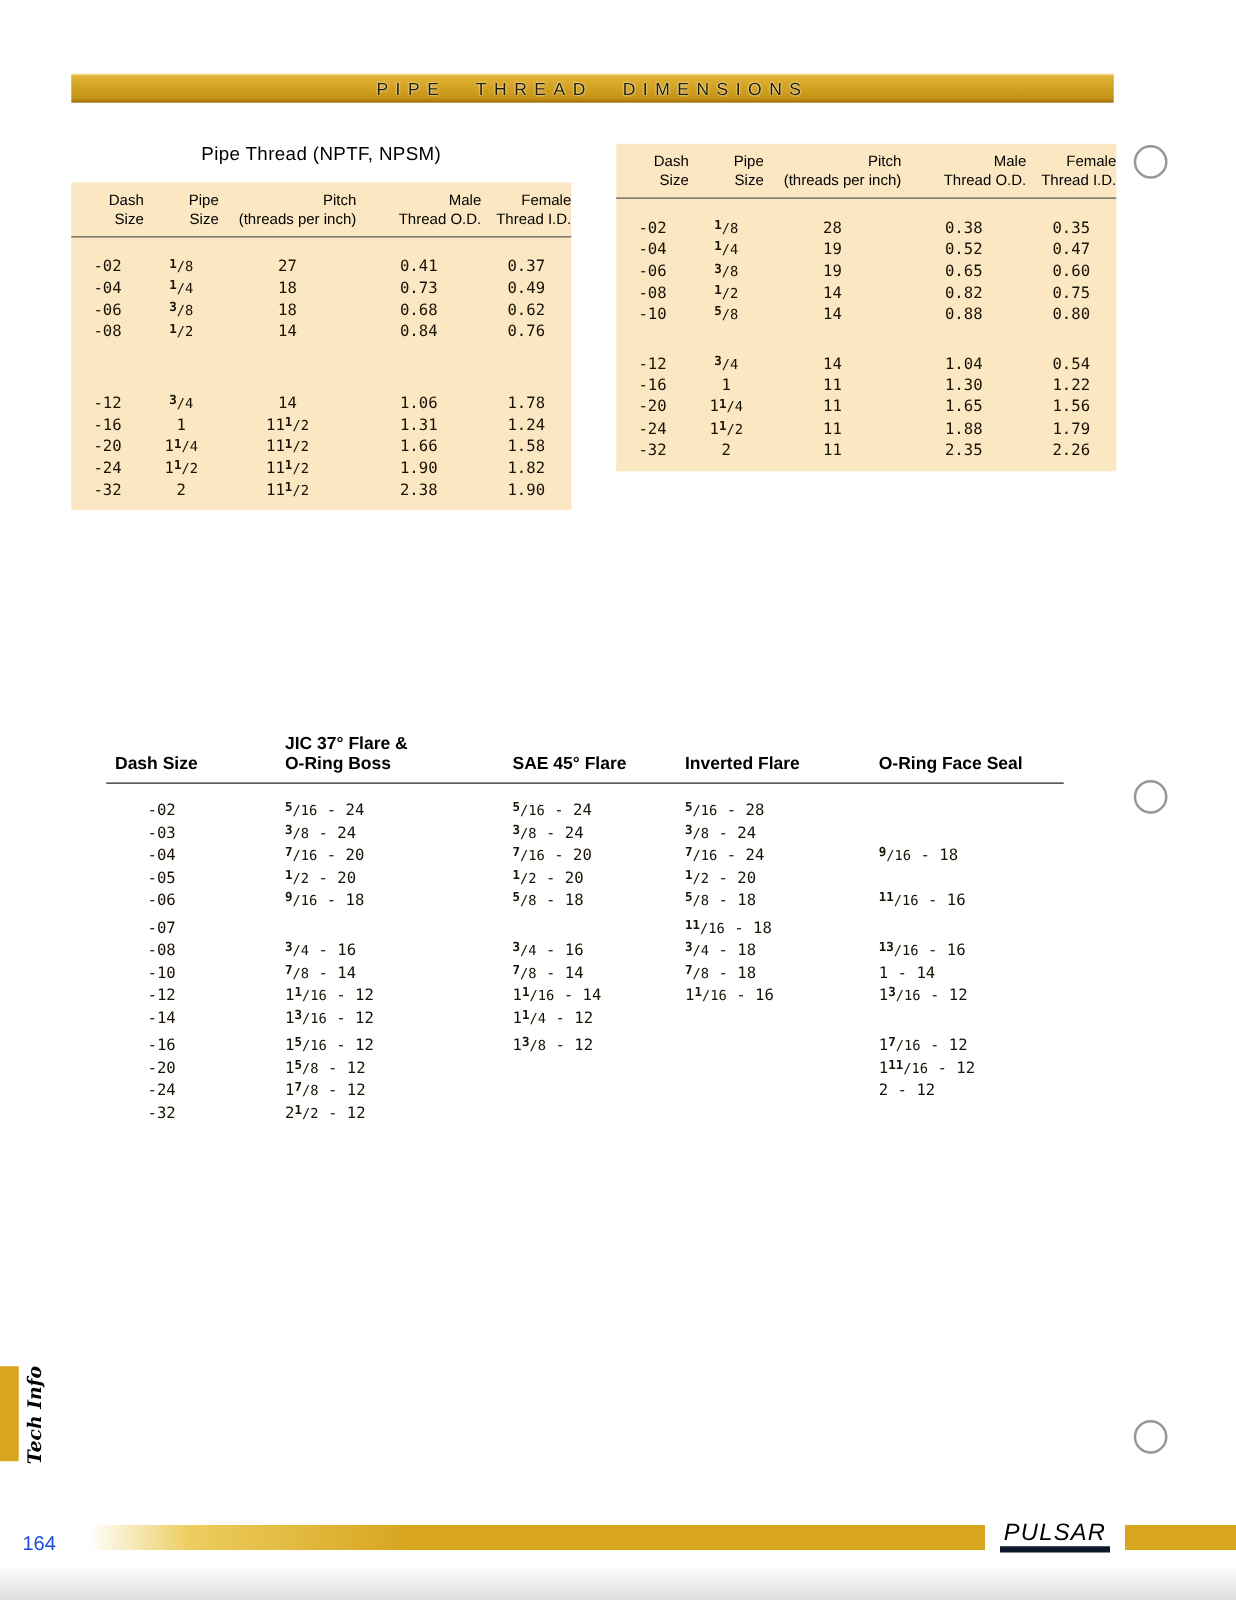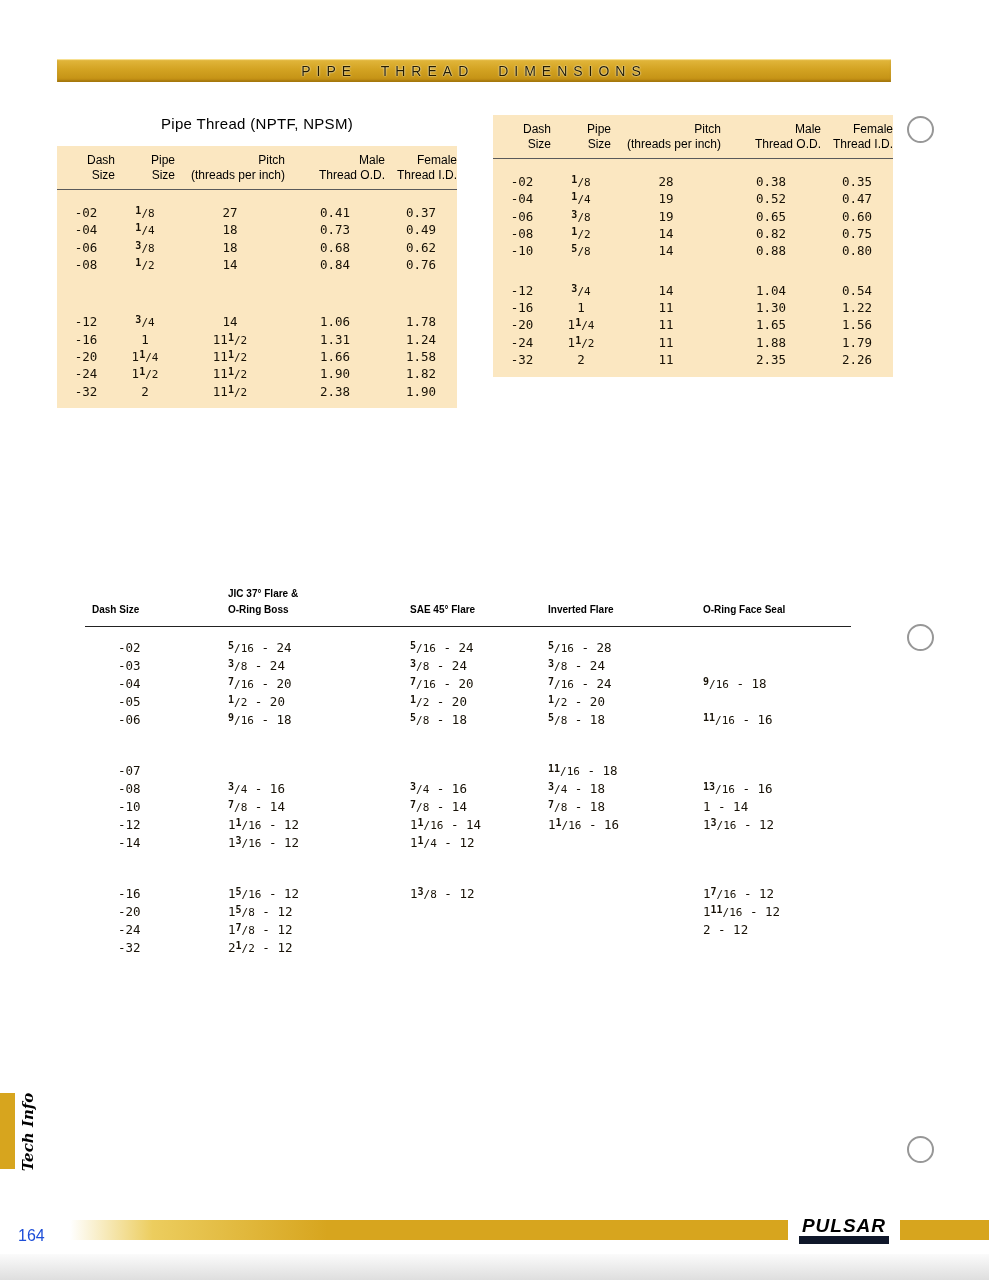--- a/index.html
+++ b/index.html
@@ -33,46 +33,46 @@
 
   
   .fn{font-weight:bold;font-size:10px;vertical-align:3px}
   .fd{font-size:11px}
 
   
   .subtitle{position:absolute;left:57px;top:558px;width:834px;text-align:center;font-size:13.5px;color:#111}
   .thread-table{position:absolute;left:85px;top:586px;width:766px}
   .th-head{display:grid;grid-template-columns:143px 182px 138px 155px 1fr;align-items:end;
     border-bottom:1px solid #222;padding-bottom:8px}
-  .hc2{font-weight:bold;font-size:10px;line-height:16px;white-space:nowrap;color:#000}
+  .hc2{font-weight:bold;font-size:14px;line-height:16px;white-space:nowrap;color:#000}
   .hc2:first-child{padding-left:7px}
   .trow{display:grid;grid-template-columns:143px 182px 138px 155px 1fr;height:18px;align-items:center;
     font-family:"DejaVu Sans Mono",monospace;font-size:12.5px;color:#171106}
   .trow > div:first-child{padding-left:33px}
   .tg0{margin-top:11px}
-  .tg1,.tg2{margin-top:33px}
+  .tg1,.tg2{margin-top:4px}
 
   
   .hole{position:absolute;left:907px;width:27px;height:27px;border-radius:50%;
     border:2px solid #979797;background:#fff}
   #hole1{top:116px}#hole2{top:624px}#hole3{top:1136px}
 
   
   .tech-strip{position:absolute;left:0;top:1093px;width:15px;height:76px;background:#d7a51e}
   .tech-label{position:absolute;left:-12px;top:1121px;width:84px;height:22px;transform:rotate(-90deg);
     text-align:center;font-family:"DejaVu Serif",serif;font-style:italic;font-weight:bold;font-size:15px;color:#000}
 
   
   .footer-bar{position:absolute;top:1220px;left:70px;right:0;height:20px;
     background:linear-gradient(90deg,#ffffff 0%,#ecd express 0,#eccd5e 9%,#d7a51e 28%,#d7a51e 100%)}
   .footer-bar{background:linear-gradient(90deg,#ffffff 0%,#eccd5e 9%,#d7a51e 28%,#d7a51e 100%)}
   .pulsar-box{position:absolute;top:1214px;left:788px;width:112px;height:31px;background:#fff;
     display:flex;align-items:center;justify-content:center}
-  .pulsar{font-style:italic;font-weight:bold;font-size:19px;letter-spacing:1px;color:#000;
-    border-bottom:8px solid #0f172a;line-height:20px;padding:0 3px}
+  .pulsar{font-style:italic;font-weight:normal;font-size:19px;letter-spacing:1px;color:#000;
+    border-bottom:5px solid #0f172a;line-height:20px;padding:0 3px}
   .page-num{position:absolute;left:18px;top:1227px;font-size:16px;color:#1d4ed8}
   .bottom-edge{position:absolute;left:0;right:0;bottom:0;height:26px;
     background:linear-gradient(180deg,#fbfbfb 0%,#dedede 100%)}
 </style>
 </head>
 <body>
 
 <div class="page">
 
   <div class="banner" id="banner1">

